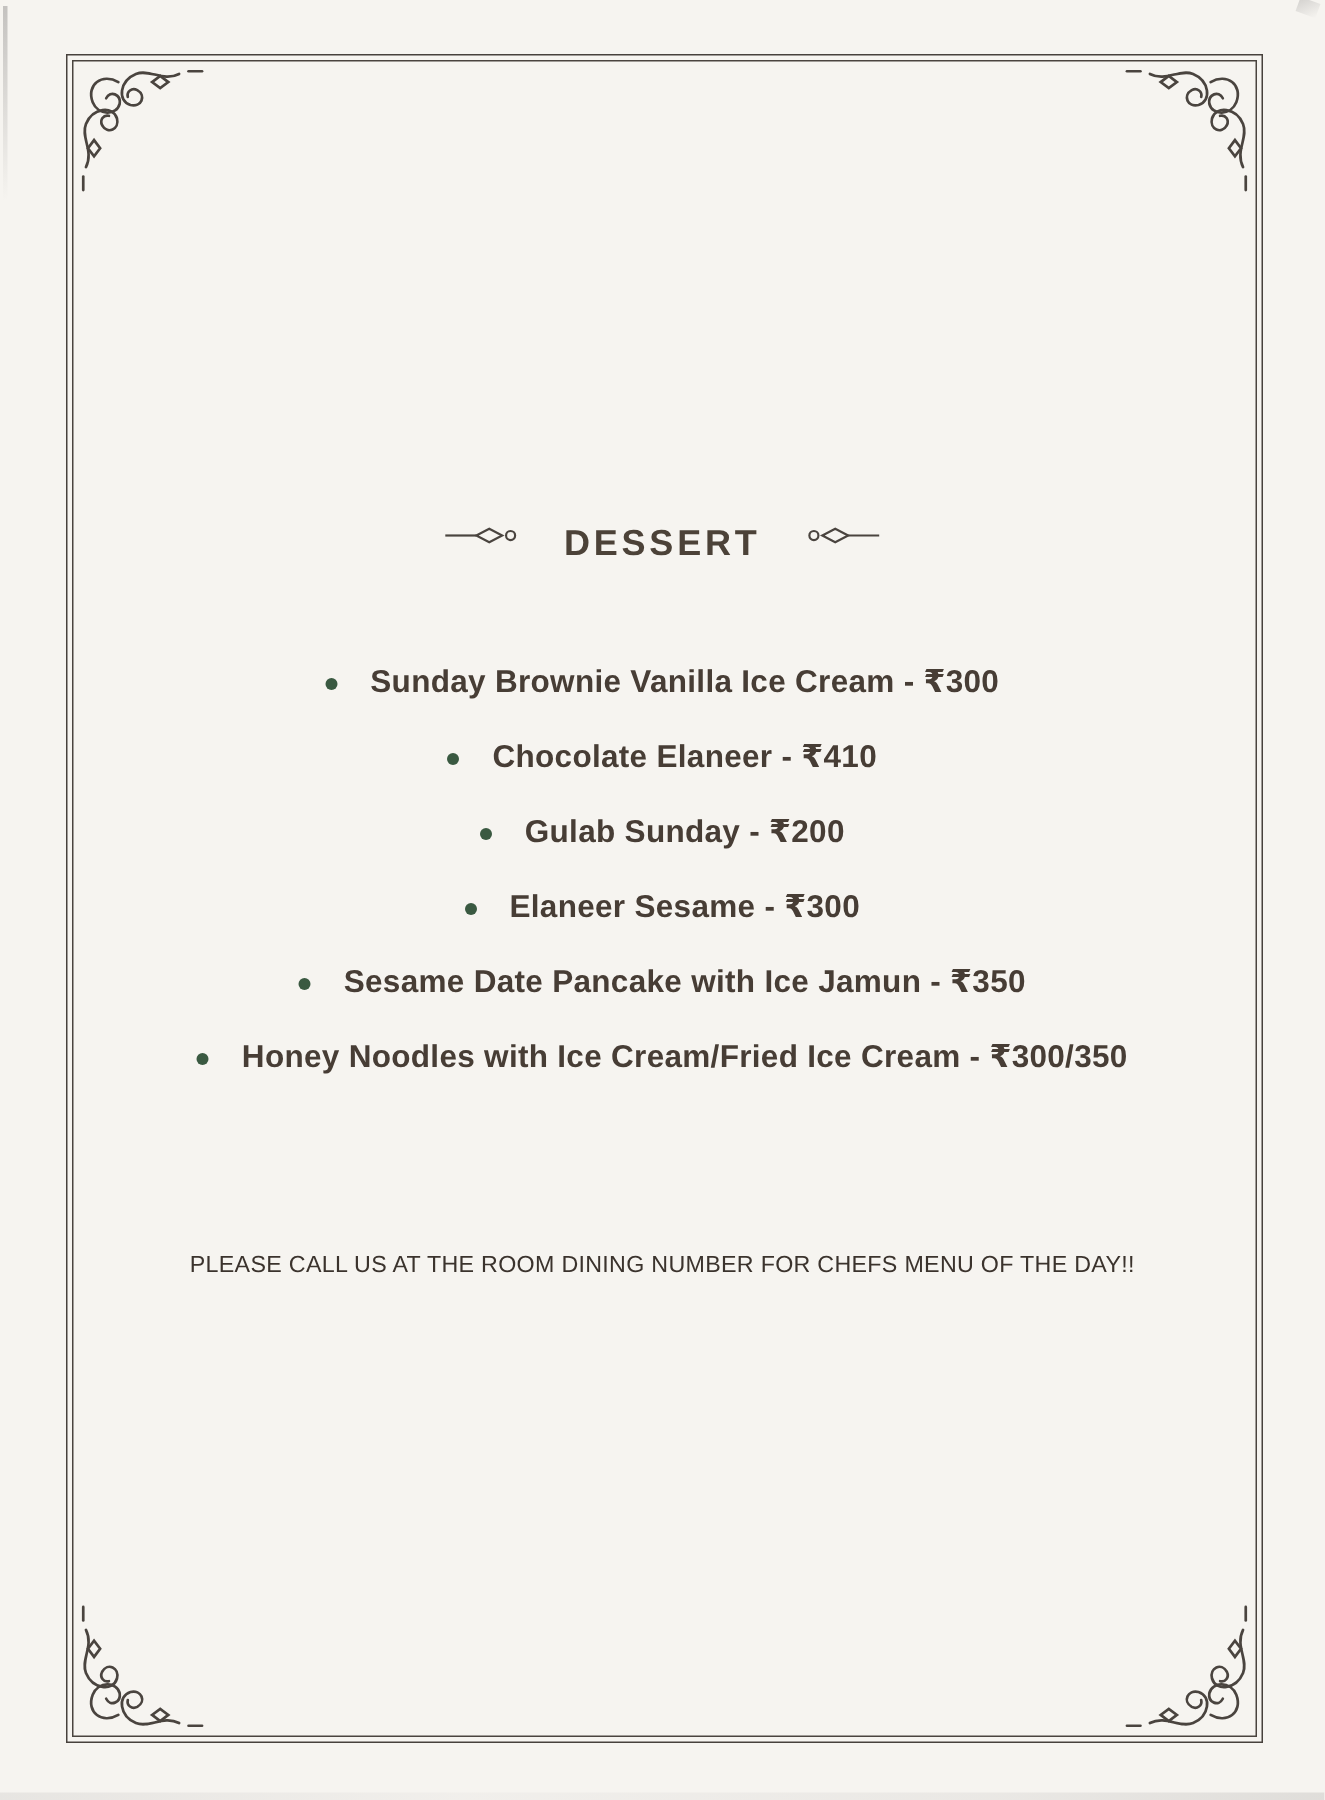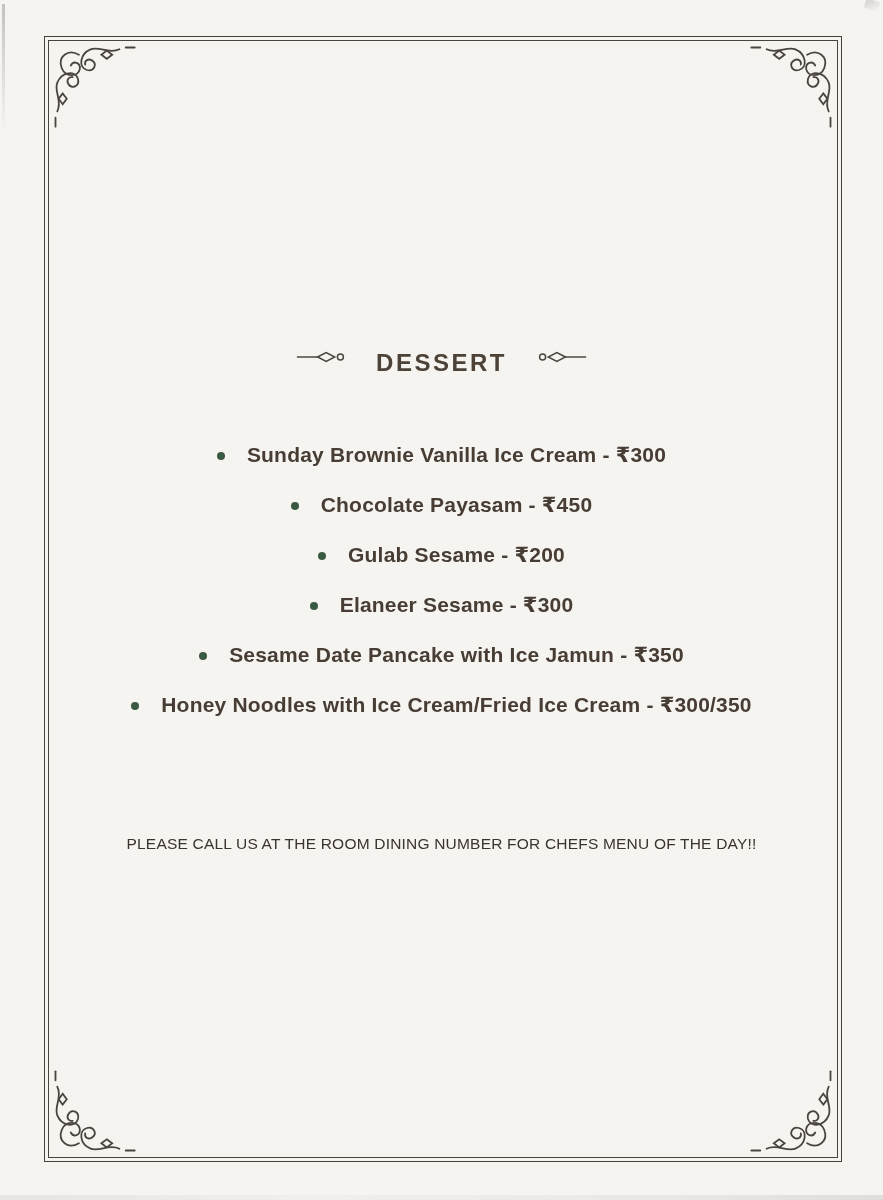--- a/index.html
+++ b/index.html
@@ -148,25 +148,25 @@
     </span>
 </div>
 
 <div class="menu-list">
   <div class="menu-item">
     <span class="bullet"></span>
     <span><span>Sunday Brownie Vanilla Ice Cream</span><span> - </span><span>₹300</span></span>
   </div>
   <div class="menu-item">
     <span class="bullet"></span>
-    <span><span>Chocolate Payasam</span><span> - </span><span>₹450</span></span>
+    <span><span>Chocolate Elaneer</span><span> - </span><span>₹410</span></span>
   </div>
   <div class="menu-item">
     <span class="bullet"></span>
-    <span><span>Gulab Sesame</span><span> - </span><span>₹200</span></span>
+    <span><span>Gulab Sunday</span><span> - </span><span>₹200</span></span>
   </div>
   <div class="menu-item">
     <span class="bullet"></span>
     <span><span>Elaneer Sesame</span><span> - </span><span>₹300</span></span>
   </div>
   <div class="menu-item">
     <span class="bullet"></span>
     <span><span>Sesame Date Pancake with Ice Jamun</span><span> - </span><span>₹350</span></span>
   </div>
   <div class="menu-item">

